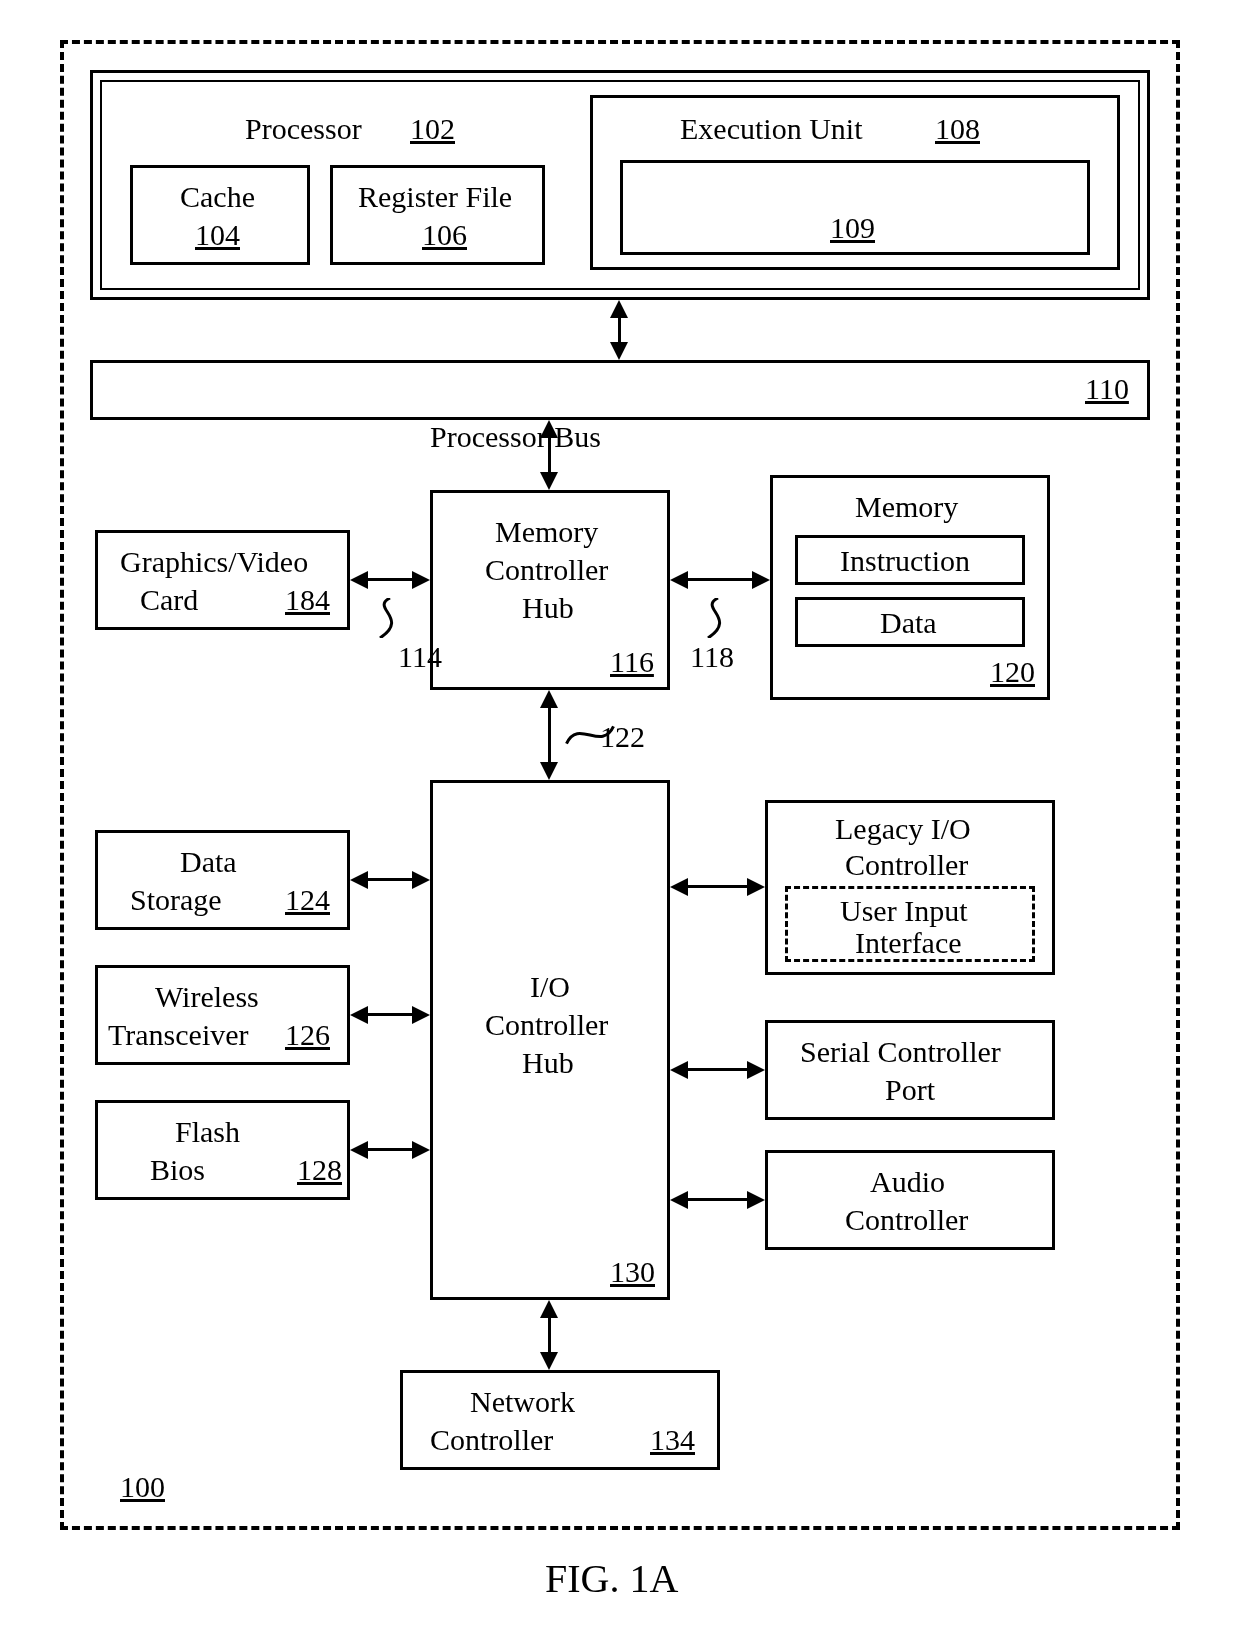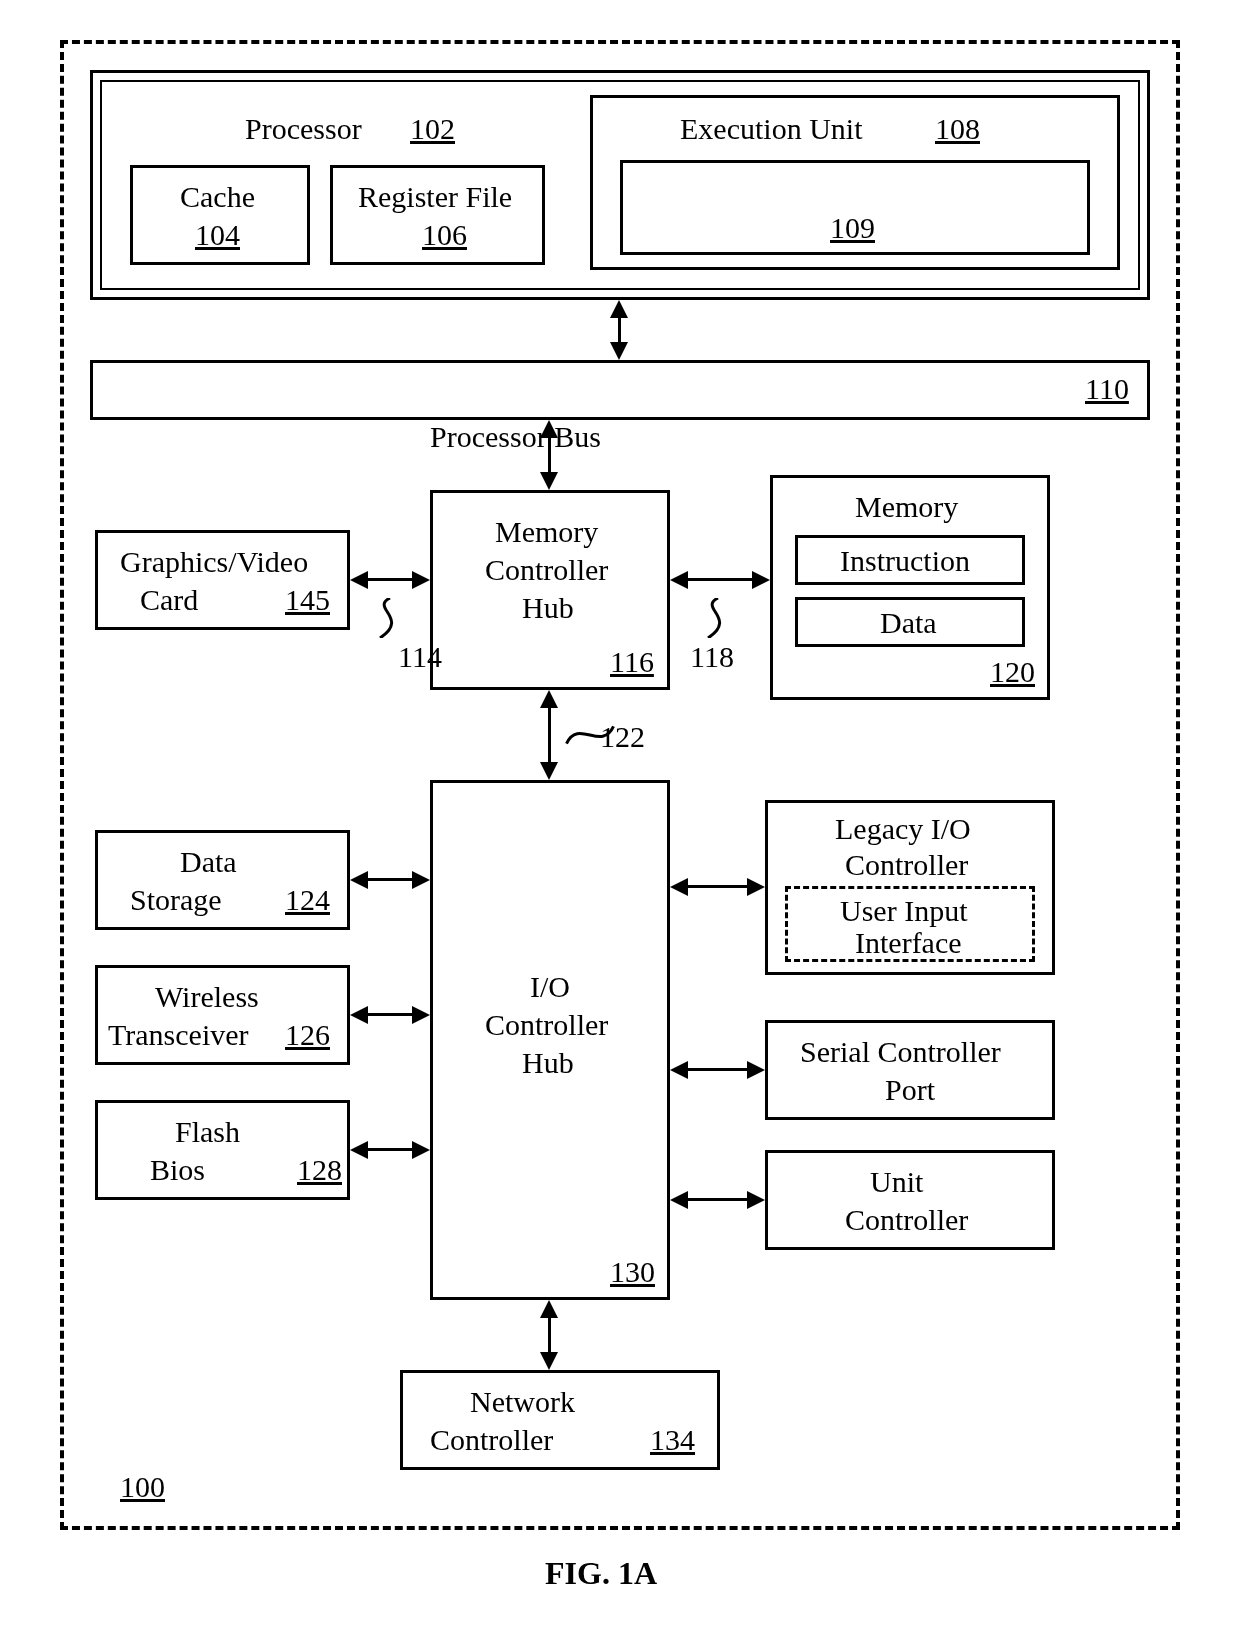--- a/index.html
+++ b/index.html
@@ -29,22 +29,22 @@
     font-size: 30px;
     line-height: 1.15;
     text-align: center;
     white-space: nowrap;
   }
   .num {
     text-decoration: underline;
   }
   .figcap {
     position: absolute;
-    font-size: 32px;
-    font-weight: bold;
+    font-size: 40px;
+    font-weight: normal;
     text-align: left;
     white-space: nowrap;
   }
   
   .arr {
     position: absolute;
     background: #000;
   }
   .arr.h { height: 3px; }
   .arr.v { width: 3px; }
@@ -107,21 +107,21 @@
 
   <div class="box" style="left:430px; top:490px; width:240px; height:200px;"></div>
   <span class="lbl" style="left:495px; top:515px;">Memory</span>
   <span class="lbl" style="left:485px; top:553px;">Controller</span>
   <span class="lbl" style="left:522px; top:591px;">Hub</span>
   <span class="lbl num" style="left:610px; top:645px;">116</span>
 
   <div class="box" style="left:95px; top:530px; width:255px; height:100px;"></div>
   <span class="lbl" style="left:120px; top:545px;">Graphics/Video</span>
   <span class="lbl" style="left:140px; top:583px;">Card</span>
-  <span class="lbl num" style="left:285px; top:583px;">145</span>
+  <span class="lbl num" style="left:285px; top:583px;">184</span>
 
   <div class="arr h" style="left:368px; top:578px; width:44px;"></div>
   <div class="ah left" style="left:350px; top:571px;"></div>
   <div class="ah right" style="left:412px; top:571px;"></div>
   <div class="squig" style="left:360px; top:598px;">
     <svg viewBox="0 0 60 40">
         <path d="M30 0 C 10 10, 50 20, 20 40" stroke="#000" stroke-width="3" fill="none"></path>
       </svg>
   </div>
   <span class="lbl" style="left:350px; top:640px;margin-left:48px;">114</span>
@@ -197,21 +197,21 @@
   <div class="ah right" style="left:747px; top:878px;"></div>
 
   <div class="box" style="left:765px; top:1020px; width:290px; height:100px;"></div>
   <span class="lbl" style="left:800px; top:1035px;">Serial Controller</span>
   <span class="lbl" style="left:885px; top:1073px;">Port</span>
   <div class="arr h" style="left:688px; top:1068px; width:59px;"></div>
   <div class="ah left" style="left:670px; top:1061px;"></div>
   <div class="ah right" style="left:747px; top:1061px;"></div>
 
   <div class="box" style="left:765px; top:1150px; width:290px; height:100px;"></div>
-  <span class="lbl" style="left:870px; top:1165px;">Unit</span>
+  <span class="lbl" style="left:870px; top:1165px;">Audio</span>
   <span class="lbl" style="left:845px; top:1203px;">Controller</span>
   <div class="arr h" style="left:688px; top:1198px; width:59px;"></div>
   <div class="ah left" style="left:670px; top:1191px;"></div>
   <div class="ah right" style="left:747px; top:1191px;"></div>
 
   <div class="arr v" style="left:548px; top:1318px; height:34px;"></div>
   <div class="ah up" style="left:540px; top:1300px;"></div>
   <div class="ah down" style="left:540px; top:1352px;"></div>
 
   <div class="box" style="left:400px; top:1370px; width:320px; height:100px;"></div>

